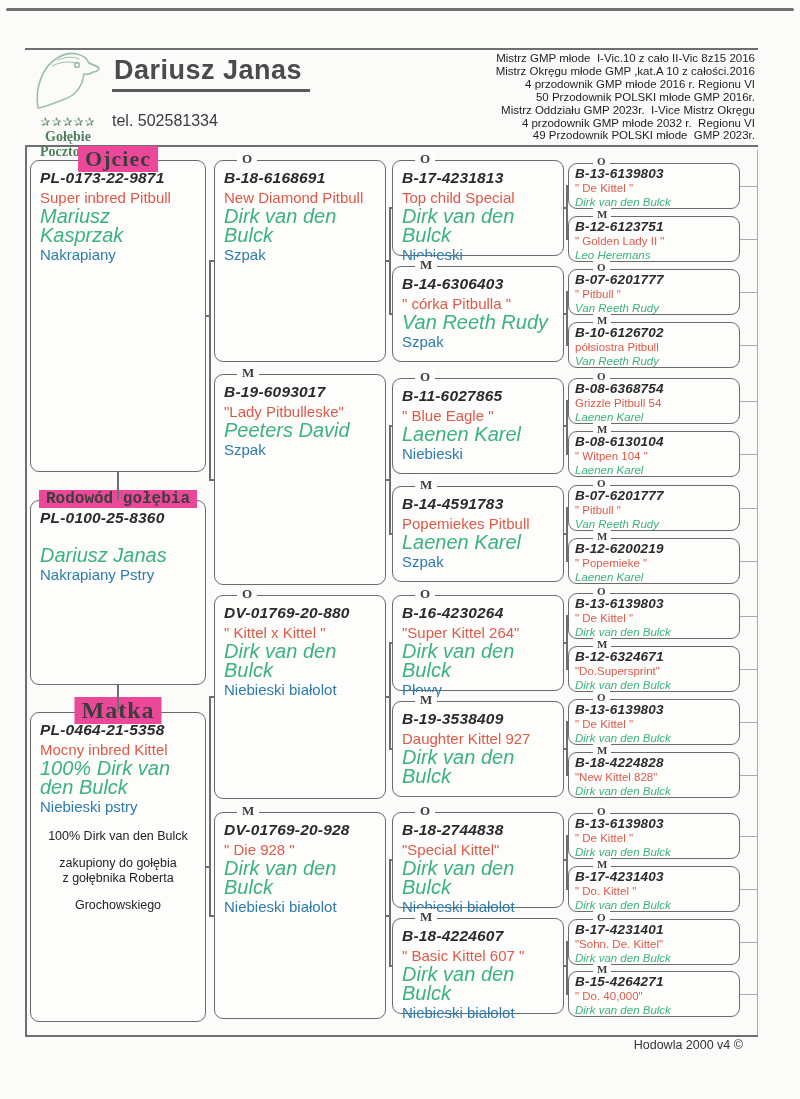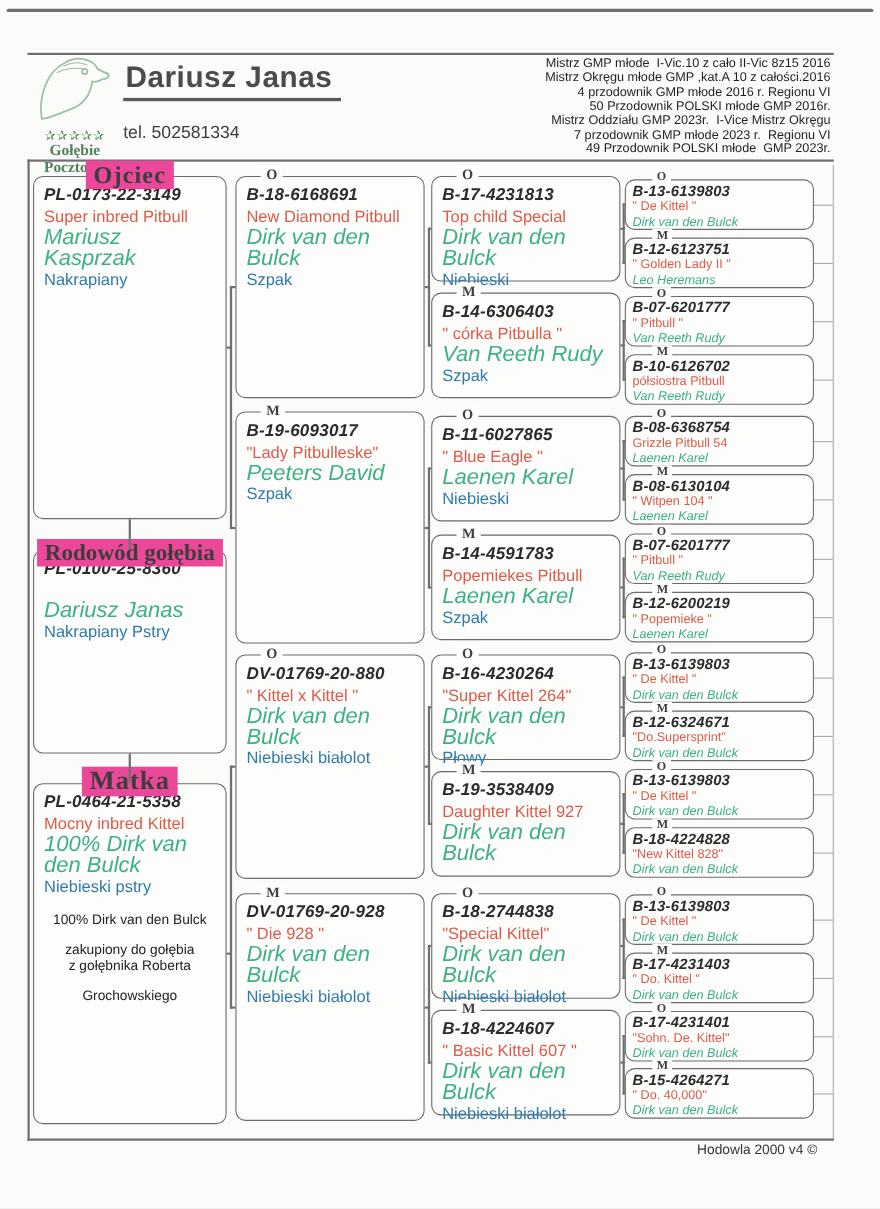--- a/index.html
+++ b/index.html
@@ -16,21 +16,21 @@
          border-bottom:3px solid #5a5a5a;padding:0 8px 3px 2px;letter-spacing:.5px;white-space:nowrap;}
   .phone{position:absolute;left:112px;top:112px;font-size:16px;color:#3c3c3c;}
   .achv{position:absolute;right:45px;top:52px;text-align:right;font-size:11.5px;line-height:12.9px;color:#1f1f1f;}
   .achv div{white-space:pre;text-align:right;}
   
   .pbox{position:absolute;border:1.6px solid #6b6b6b;border-radius:9px;background:#fdfdfc;box-sizing:border-box;}
   .legend{position:absolute;left:50%;transform:translateX(-50%);background:#ec4899;padding:0 7px;
           font-family:"Liberation Serif",serif;font-weight:bold;color:#3d3d3d;white-space:nowrap;}
   .legend.big{font-size:22px;top:-15px;letter-spacing:1px;}
   .legend.huge{font-size:24px;top:-16px;letter-spacing:1px;}
-  .legend.mid{font-size:21px;top:-11px;}
+  .legend.mid{font-size:16px;top:-11px;font-family:Liberation Mono, monospace;}
   .sex{position:absolute;top:-10px;left:22px;background:#fdfdfc;padding:0 5px;
        font-family:"Liberation Serif",serif;font-weight:bold;font-size:13px;color:#3e3e3e;}
   .inner{padding:7px 9px;}
   .ring{font-weight:bold;font-style:italic;font-size:15.5px;color:#2b2b2b;line-height:20px;letter-spacing:.2px;}
   .nm{color:var(--red);font-size:15px;line-height:19px;}
   .br{color:var(--green);font-style:italic;font-size:20px;line-height:19px;}
   .cl{color:var(--blue);font-size:15px;line-height:19px;}
   .abox .inner div:empty{display:none;}
   .g4 .inner{padding:2px 6px;}
   .g4 .ring{font-size:13.5px;line-height:16px;}
@@ -70,28 +70,28 @@
 
   <div class="title">Dariusz Janas</div>
   <div class="phone">tel. 502581334</div>
 
   <div class="achv">
     <div>Mistrz GMP młode  I-Vic.10 z cało II-Vic 8z15 2016</div>
     <div>Mistrz Okręgu młode GMP ,kat.A 10 z całości.2016</div>
     <div>4 przodownik GMP młode 2016 r. Regionu VI</div>
     <div>50 Przodownik POLSKI młode GMP 2016r.</div>
     <div>Mistrz Oddziału GMP 2023r.  I-Vice Mistrz Okręgu</div>
-    <div>7 przodownik GMP młode 2023 r.  Regionu VI</div>
+    <div>4 przodownik GMP młode 2032 r.  Regionu VI</div>
     <div>49 Przodownik POLSKI młode  GMP 2023r.</div>
   </div>
 
   <div class="pbox" style="left:30px;top:160px;width:176px;height:312px;">
     <span class="legend big">Ojciec</span>
     <div class="inner">
-      <div class="ring">PL-0173-22-3149</div>
+      <div class="ring">PL-0173-22-9871</div>
       <div class="nm">Super inbred Pitbull</div>
       <div class="br">Mariusz Kasprzak</div>
       <div class="cl">Nakrapiany</div>
     </div>
   </div>
 
   <div class="pbox" style="left:30px;top:500px;width:176px;height:185px;">
     <span class="legend mid">Rodowód gołębia</span>
     <div class="inner">
       <div class="ring">PL-0100-25-8360</div>

